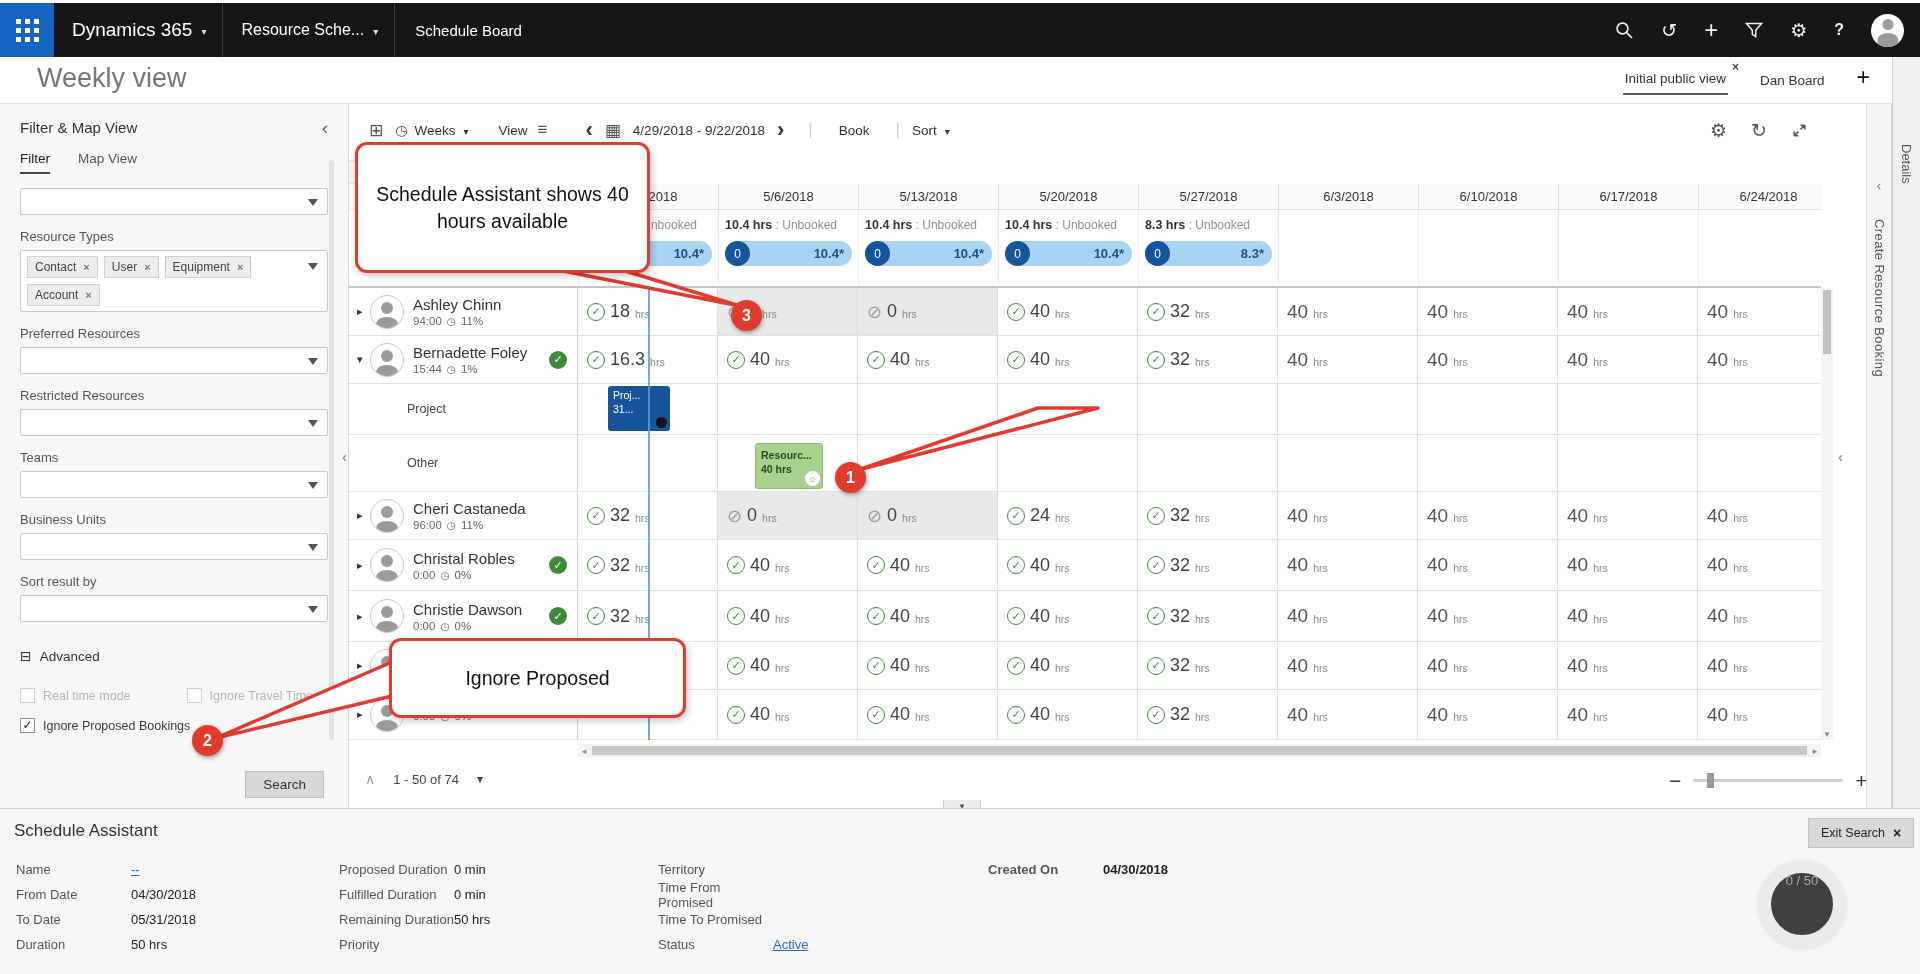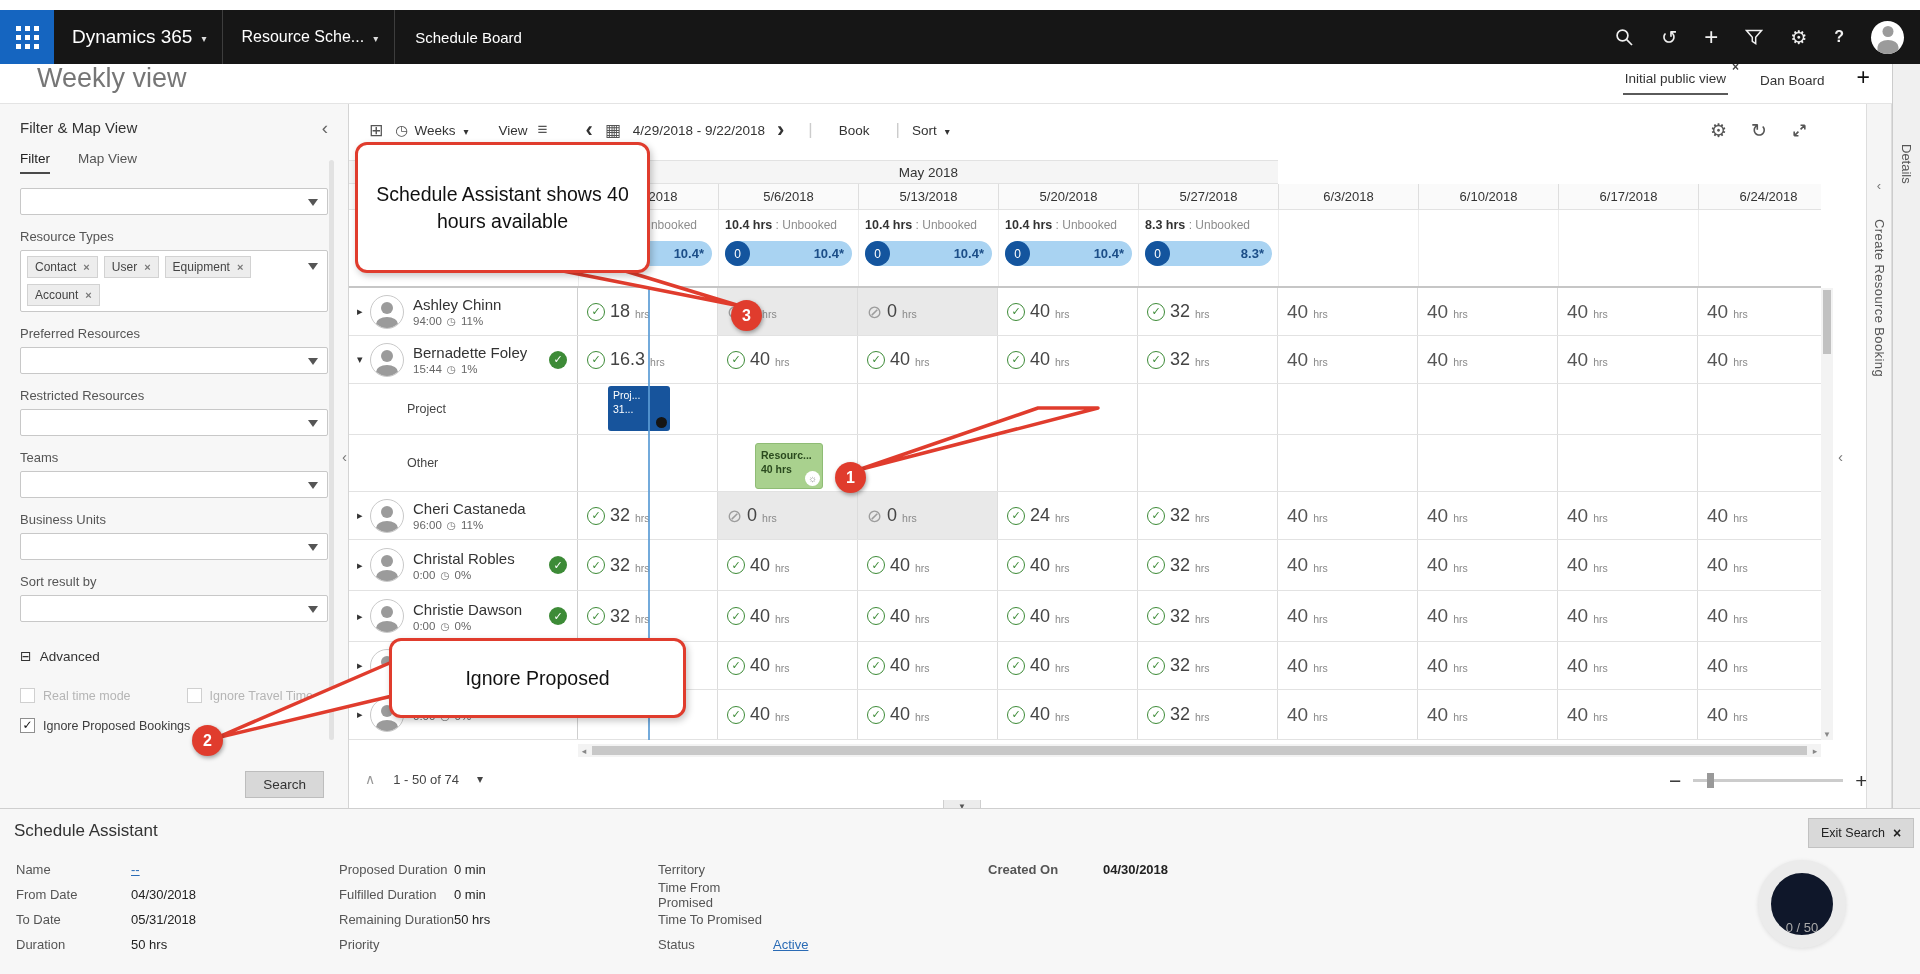--- a/index.html
+++ b/index.html
@@ -1,20 +1,20 @@
 <!DOCTYPE html>
 <html><head>
 <meta charset="utf-8">
 <style>
   *{margin:0;padding:0;box-sizing:border-box}
   html,body{width:1920px;height:974px;overflow:hidden;background:#fff}
   .app{position:relative;width:1920px;height:974px;background:#fff;font-family:"Liberation Sans","DejaVu Sans",sans-serif;overflow:hidden}
 
   
-  .navbar{position:absolute;top:10px;left:0;right:0;height:54px;background:#161616;display:flex;align-items:center;color:#fff;z-index:20}
+  .navbar{position:absolute;top:3px;left:0;right:0;height:54px;background:#161616;display:flex;align-items:center;color:#fff;z-index:20}
   .waffle{width:54px;height:54px;background:#1565c0;display:grid;grid-template-columns:repeat(3,5px);grid-template-rows:repeat(3,5px);gap:4px;place-content:center;cursor:pointer;flex:none}
   .waffle span{background:#fff;width:5px;height:5px}
   .nav-title{font-size:19px;margin-left:18px;white-space:nowrap}
   .nav-chev{font-size:10px;margin:2px 16px 0 9px;color:#ddd}
   .nav-sep{width:1px;height:54px;background:#3d3d3d;flex:none}
   .nav-module{font-size:16px;margin-left:18px;white-space:nowrap}
   .nav-page{font-size:15px;margin-left:20px;margin-right:12px;white-space:nowrap}
   .nav-right{margin-left:auto;display:flex;align-items:center;gap:27px;padding-right:16px}
   .nav-ic{font-size:19px;color:#f0f0f0;line-height:1}
   .nav-plus{font-size:24px;font-weight:300}
@@ -145,21 +145,21 @@
   .bottom-panel{position:absolute;top:808px;left:0;width:1920px;height:166px;background:#f7f7f7;border-top:1px solid #cfcfcf;z-index:10}
   .bp-title{position:absolute;left:14px;top:12px;font-size:17px;color:#333}
   .exit-btn{position:absolute;left:1808px;top:9px;height:30px;background:#d9d9d9;border:1px solid #c2c2c2;font-size:12.5px;color:#222;display:flex;align-items:center;justify-content:center;gap:8px;padding:0 12px;cursor:pointer;font-family:inherit}
   .exit-x{font-size:14px;font-weight:bold}
   .bp-fields{position:absolute;top:48px;left:16px;right:0;height:110px}
   .bp-col{position:absolute;top:0}
   .bp-row{display:flex;height:25px;align-items:center;font-size:13px}
   .bp-label{width:115px;color:#555;flex:none}
   .bp-value{color:#222}
   .bp-value.link{color:#2a6bb5;text-decoration:underline;cursor:pointer}
-  .gauge{position:absolute;left:1758px;top:51px;width:88px;height:88px;border-radius:50%;border:13px solid #ebebeb;background:#0f172a;display:flex;align-items:flex-end;justify-content:center;font-size:13px;color:#aaa;box-shadow:0 1px 4px rgba(0,0,0,.1)}
+  .gauge{position:absolute;left:1758px;top:51px;width:88px;height:88px;border-radius:50%;border:13px solid #ebebeb;background:#404040;display:flex;align-items:flex-start;justify-content:center;font-size:13px;color:#aaa;box-shadow:0 1px 4px rgba(0,0,0,.1)}
 
   
   .tails{position:absolute;top:0;left:0;width:1920px;height:974px;pointer-events:none;z-index:40}
   .callout{position:absolute;background:#fff;border:3.5px solid #e03c2d;border-radius:12px;z-index:41;display:flex;align-items:center;justify-content:center;text-align:center;font-size:19.5px;color:#111;padding:8px 18px;line-height:1.38;box-shadow:2px 3px 7px rgba(0,0,0,.22)}
   .c1{left:355px;top:142px;width:295px;height:131px}
   .c2{left:1005px;top:327px;width:290px;height:84px}
   .c3{left:389px;top:638px;width:297px;height:80px}
   .badge{position:absolute;width:31px;height:31px;border-radius:50%;background:#e03c2d;color:#fff;font-size:16px;font-weight:bold;display:flex;align-items:center;justify-content:center;z-index:42;box-shadow:1px 2px 4px rgba(0,0,0,.35)}
   .b3{left:731px;top:300px}
   .b1{left:835px;top:462px}
@@ -301,21 +301,20 @@
       <div class="tb-right">
         <span>⚙</span>
         <span>↻</span>
         <svg width="17" height="17" viewBox="0 0 16 16">
             <path d="M3 13 L7 9 M3 13 h4 M3 13 v-4 M13 3 L9 7 M13 3 h-4 M13 3 v4" fill="none" stroke="#555" stroke-width="1.5"></path>
           </svg>
       </div>
     </div>
     <div class="hdr-months" id="months">
         <div class="m-spacer"></div>
-        <div class="m-cell" style="width: 700px;">May 2018</div>
       </div>
     <div class="hdr-dates" id="dates">
         <div class="d-spacer"></div>
         <div class="d-cell">4/29/2018</div>
         <div class="d-cell">5/6/2018</div>
         <div class="d-cell">5/13/2018</div>
         <div class="d-cell">5/20/2018</div>
         <div class="d-cell">5/27/2018</div>
         <div class="d-cell">6/3/2018</div>
         <div class="d-cell">6/10/2018</div>

